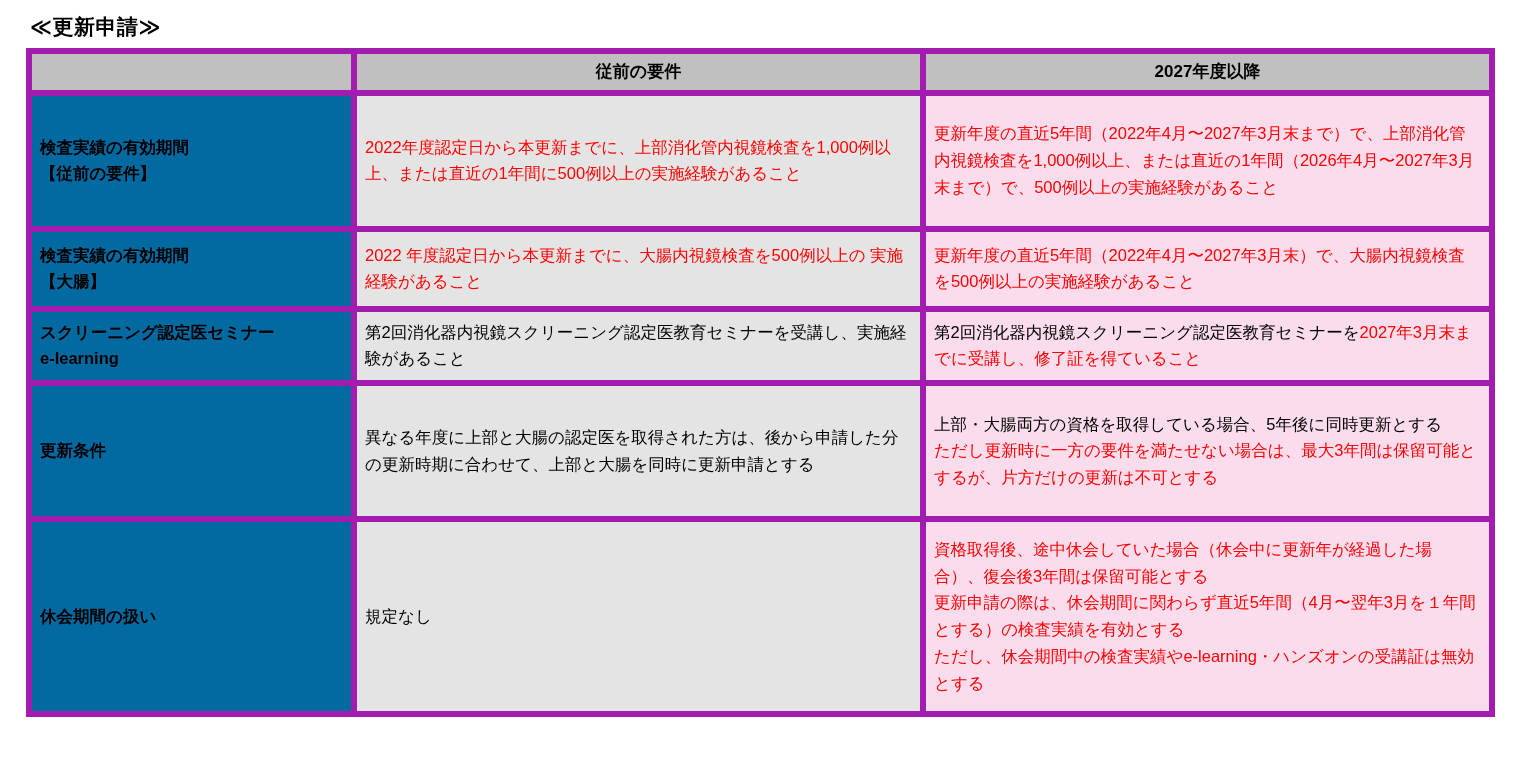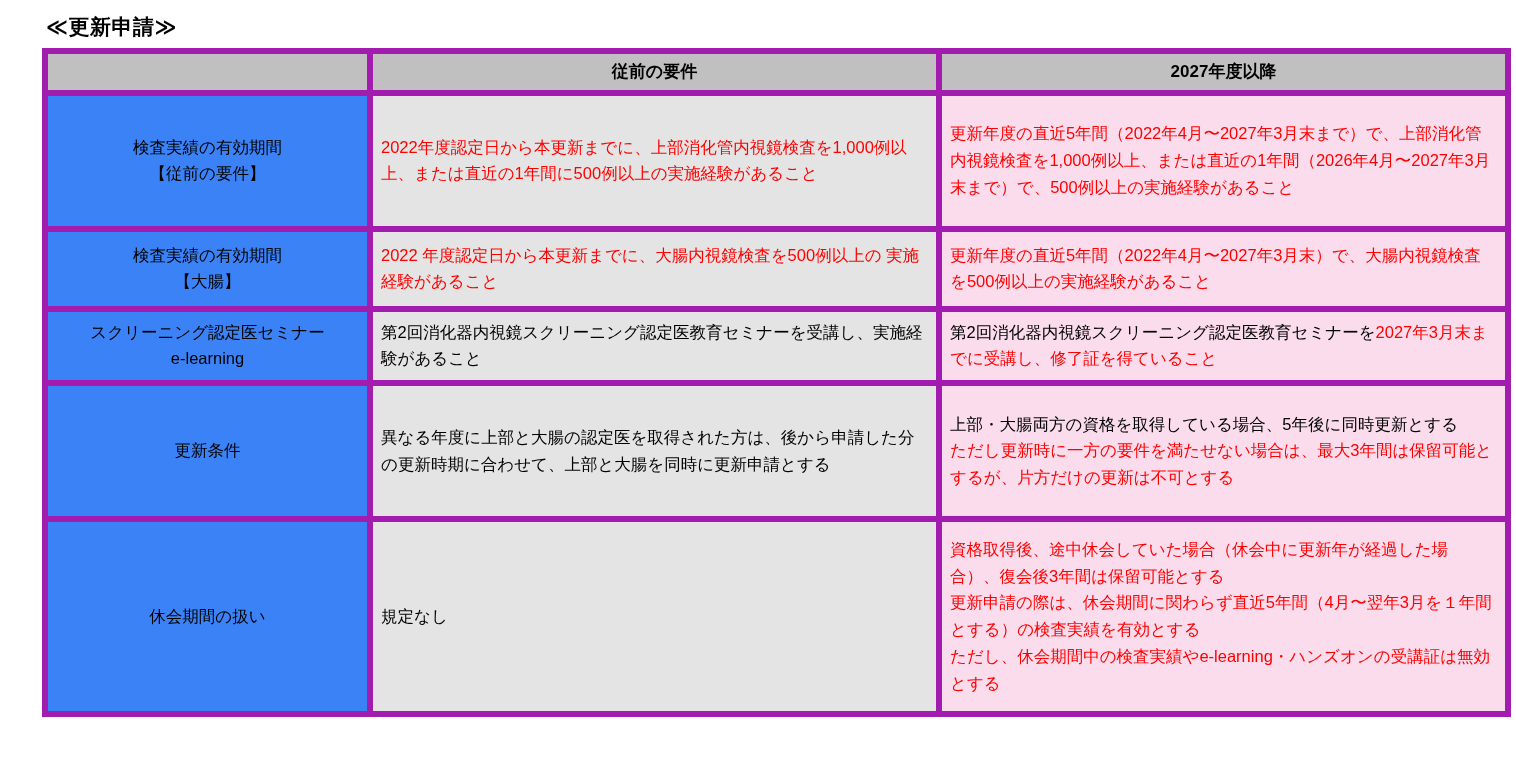--- a/index.html
+++ b/index.html
@@ -12,21 +12,21 @@
     height: 777px;
     font-family: "Liberation Sans", "DejaVu Sans", sans-serif;
     color: #000000;
     overflow: hidden;
   }
   .page {
     position: relative;
     width: 1220px;
     height: 777px;
     box-sizing: border-box;
-    padding: 10px 26px 0 42px;
+    padding: 10px 26px 0 26px;
   }
   .doc-title {
     font-size: 21px;
     font-weight: bold;
     letter-spacing: 0.5px;
     margin: 4px 0 9px 4px;
     line-height: 1.2;
   }
   table.req-table {
     border-collapse: collapse;
@@ -51,23 +51,22 @@
     background: #c0c0c0;
     text-align: center;
     font-weight: bold;
     font-size: 17px;
     height: 34px;
     padding: 4px 6px;
   }
   th.head-blank { background: #c0c0c0; }
 
   td.label-cell {
-    background: #3b82f6;
-    font-weight: normal;
-    text-align: center;
+    background: #0369a1;
+    font-weight: bold;
   }
   td.old-cell {
     background: #e4e4e4;
   }
   td.new-cell {
     background: #fadcec;
     margin-left: 15px;
   }
   .red { color: #ff0000; }
   .blk { color: #000000; }

